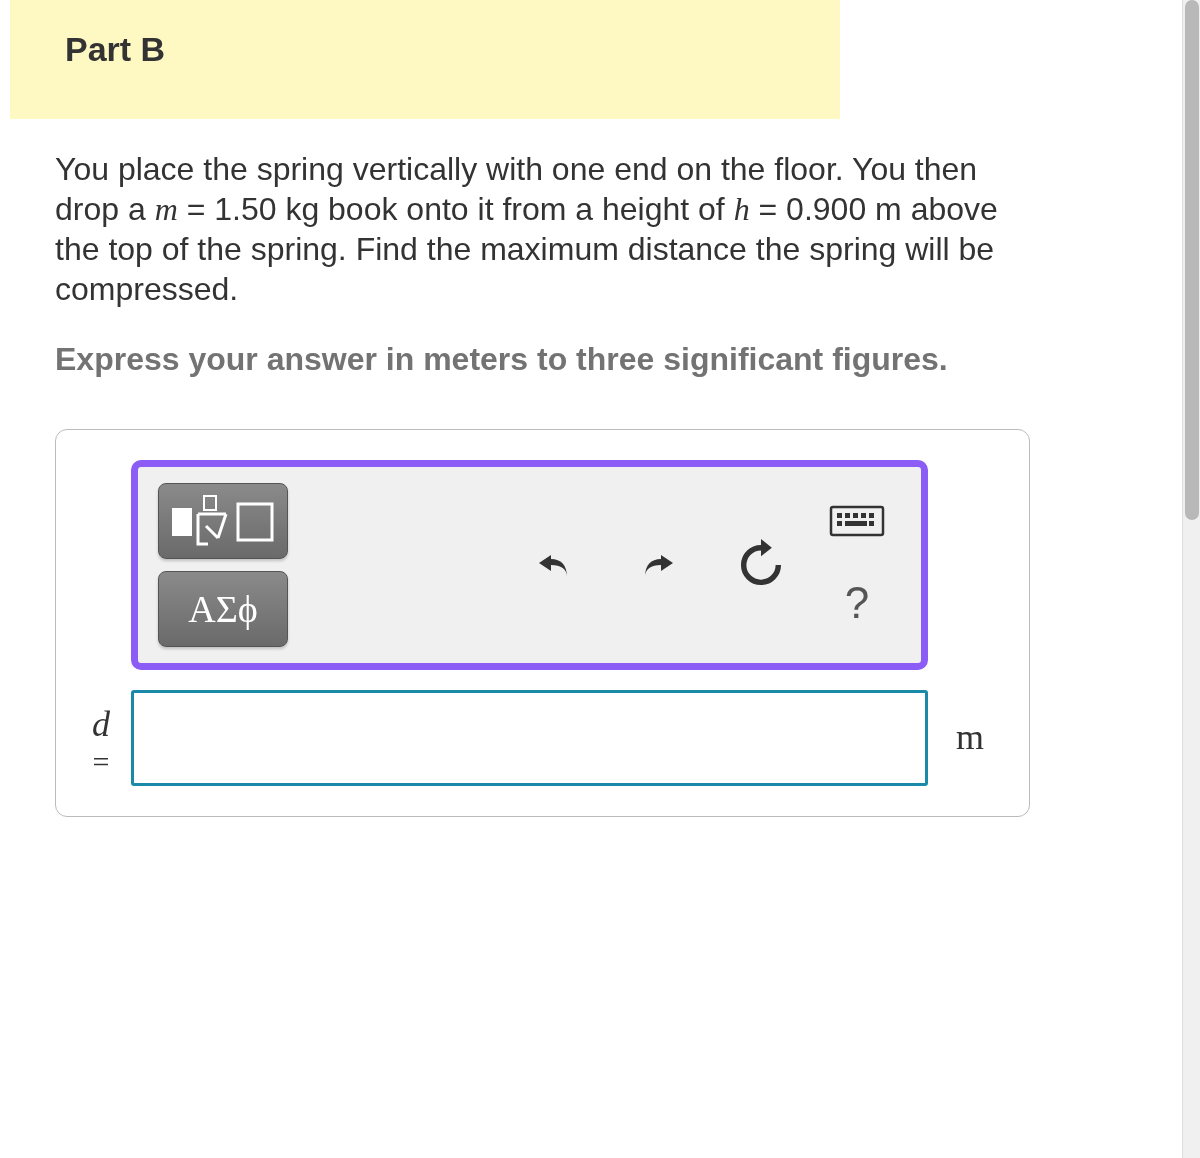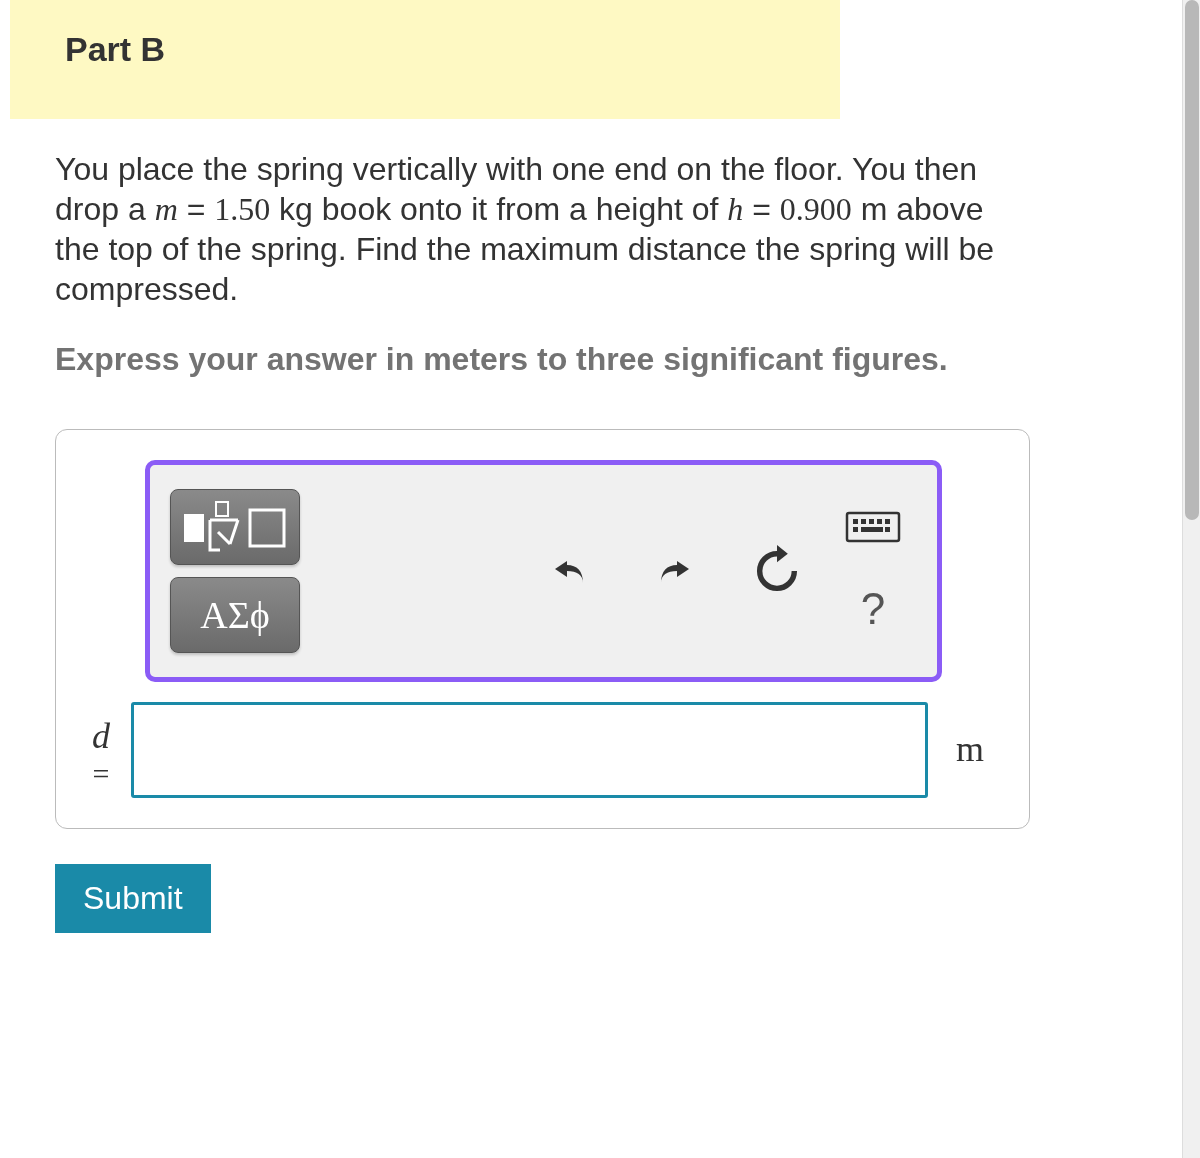--- a/index.html
+++ b/index.html
@@ -38,21 +38,21 @@
       font-size: 32px;
       line-height: 1.25;
       color: #333;
       margin-bottom: 30px;
     }
     .question-text .var {
       font-family: "Times New Roman", serif;
       font-style: italic;
     }
     .question-text .val {
-      font-family: Liberation Serif, serif;
+      font-family: Liberation Sans, sans-serif;
     }
     .question-text .unit {
       font-family: Liberation Sans, sans-serif;
     }
     .instruction {
       font-size: 32px;
       font-weight: bold;
       color: #737373;
       line-height: 1.3;
       margin-bottom: 28px;
@@ -83,27 +83,26 @@
       display: block;
     }
     .editor-col {
       flex: 1;
       display: flex;
       flex-direction: column;
       gap: 20px;
     }
     .toolbar {
       background: #f0f0f0;
-      border: 5px solid #8b5cf6;
+      border: 7px solid #8b5cf6;
       border-radius: 10px;
-      padding: 24px 20px;
+      padding: 16px 20px;
       display: flex;
       align-items: center;
       width: 100%;
-      margin-left: 14px;
     }
     .toolbar-left {
       display: flex;
       flex-direction: column;
       gap: 12px;
     }
     .tb-btn {
       background: linear-gradient(#8a8a8a, #6a6a6a);
       border: 1px solid #555;
       border-radius: 8px;
@@ -277,22 +276,17 @@
               <span class="help-icon">?</span>
             </button>
           </div>
         </div>
       </div>
       <input class="answer-input" type="text" value="" style="">
     </div>
     <div class="unit-label">m</div>
   </div>
 
-  <div class="submit-row">
-    <button class="submit-btn">
-      <span>Submit</span>
-    </button>
-  </div>
 </div>
 
 <div class="scrollbar-track">
   <div class="scrollbar-thumb" style="top:0; height:520px;"></div>
 </div>
 
 </body></html>

